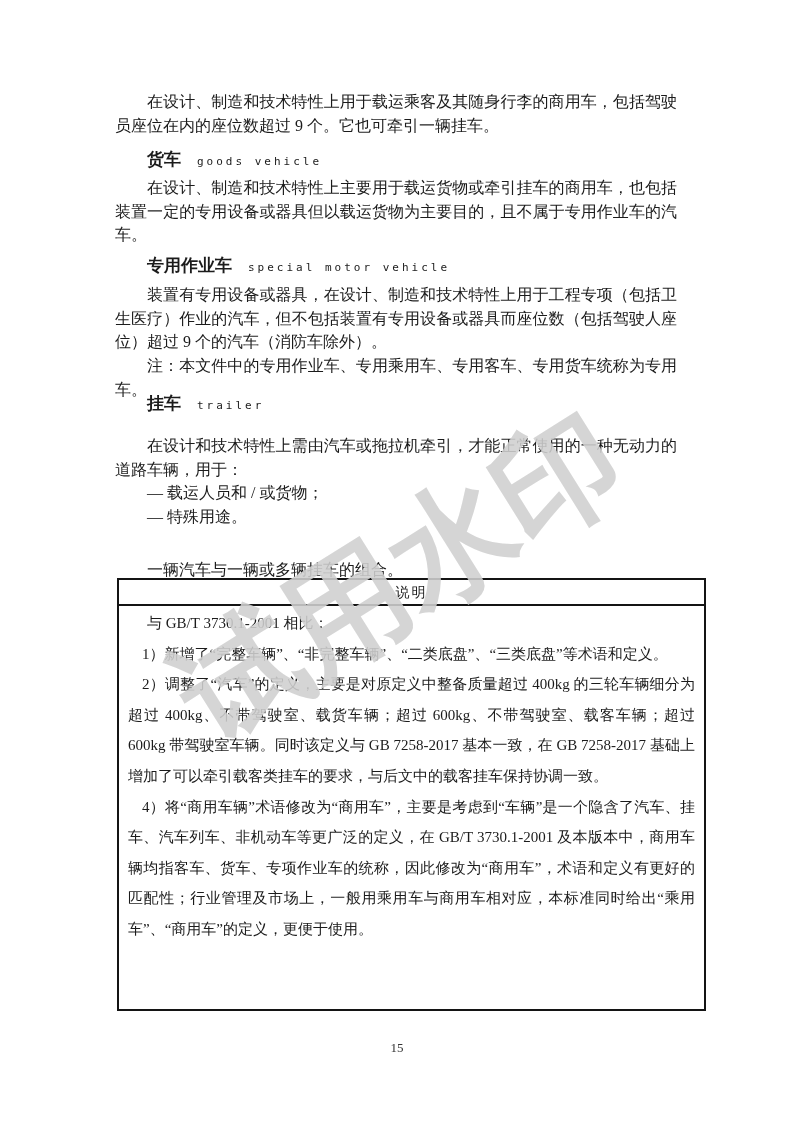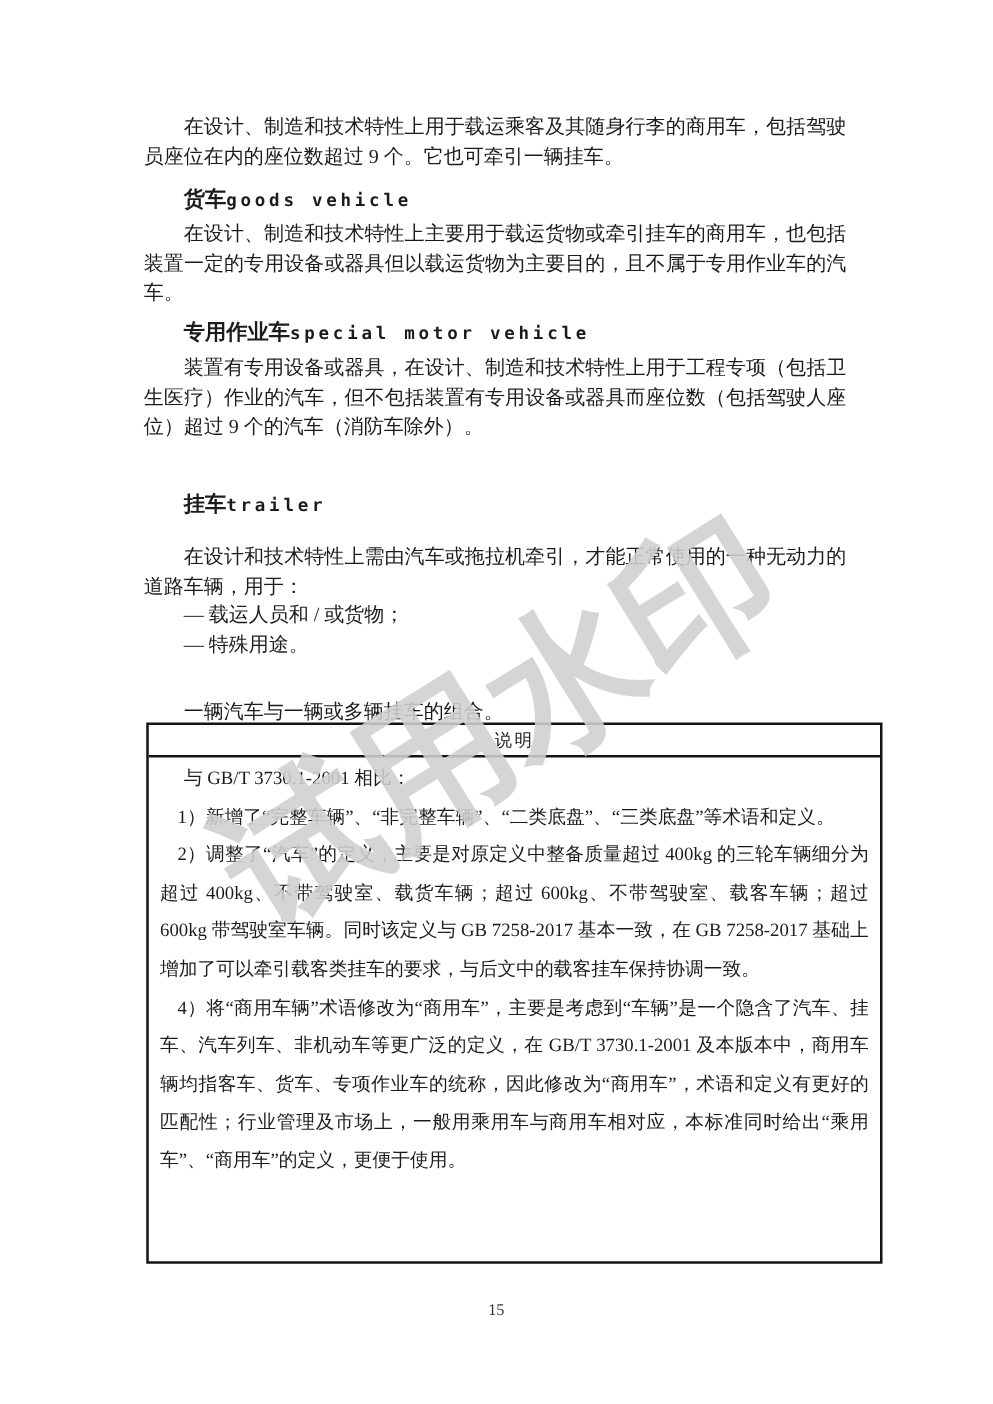--- a/index.html
+++ b/index.html
@@ -14,21 +14,21 @@
     margin:0; font-size:16px; line-height:23.5px;
     text-align:justify; text-indent:32px;
   }
   .heading {
     font-family:"Liberation Sans","DejaVu Sans",sans-serif;
     font-weight:bold; font-size:17px; line-height:24px; padding-left:32px;
     white-space:nowrap;
   }
   .heading .h-en {
     font-family:"DejaVu Sans Mono","Liberation Mono",monospace;
-    font-size:14px; letter-spacing:3px; margin-left:0; font-weight:bold;
+    font-size:11px; letter-spacing:3px; margin-left:16px; font-weight:normal;
   }
   .li { font-size:16px; line-height:23.5px; padding-left:32px; margin:0; }
   
   .note-box {
     position:absolute; left:117px; top:578px; width:589px; height:433px;
     border:2px solid #141414; box-sizing:border-box; background:transparent;
   }
   .note-title {
     height:24px; line-height:24px; text-align:center;
     font-family:"Liberation Sans","DejaVu Sans",sans-serif;
@@ -68,20 +68,21 @@
   </div>
 
   <p class="blk para" style="top:176px">在设计、制造和技术特性上主要用于载运货物或牵引挂车的商用车，也包括装置一定的专用设备或器具但以载运货物为主要目的，且不属于专用作业车的汽车。</p>
 
   <div class="blk heading" style="top:254px">
     <span class="h-zh">专用作业车</span><span class="h-en">special motor vehicle</span>
   </div>
 
   <p class="blk para" style="top:283px">装置有专用设备或器具，在设计、制造和技术特性上用于工程专项（包括卫生医疗）作业的汽车，但不包括装置有专用设备或器具而座位数（包括驾驶人座位）超过 9 个的汽车（消防车除外）。</p>
 
+  <p class="blk para" style="top:354px">注：本文件中的专用作业车、专用乘用车、专用客车、专用货车统称为专用车。</p>
 
   <div class="blk heading" style="top:392px">
     <span class="h-zh">挂车</span><span class="h-en">trailer</span>
   </div>
 
   <p class="blk para" style="top:434px">在设计和技术特性上需由汽车或拖拉机牵引，才能正常使用的一种无动力的道路车辆，用于：</p>
 
   <div class="blk" style="top:481px">
     <p class="li">— 载运人员和 / 或货物；</p>
     <p class="li">— 特殊用途。</p>

